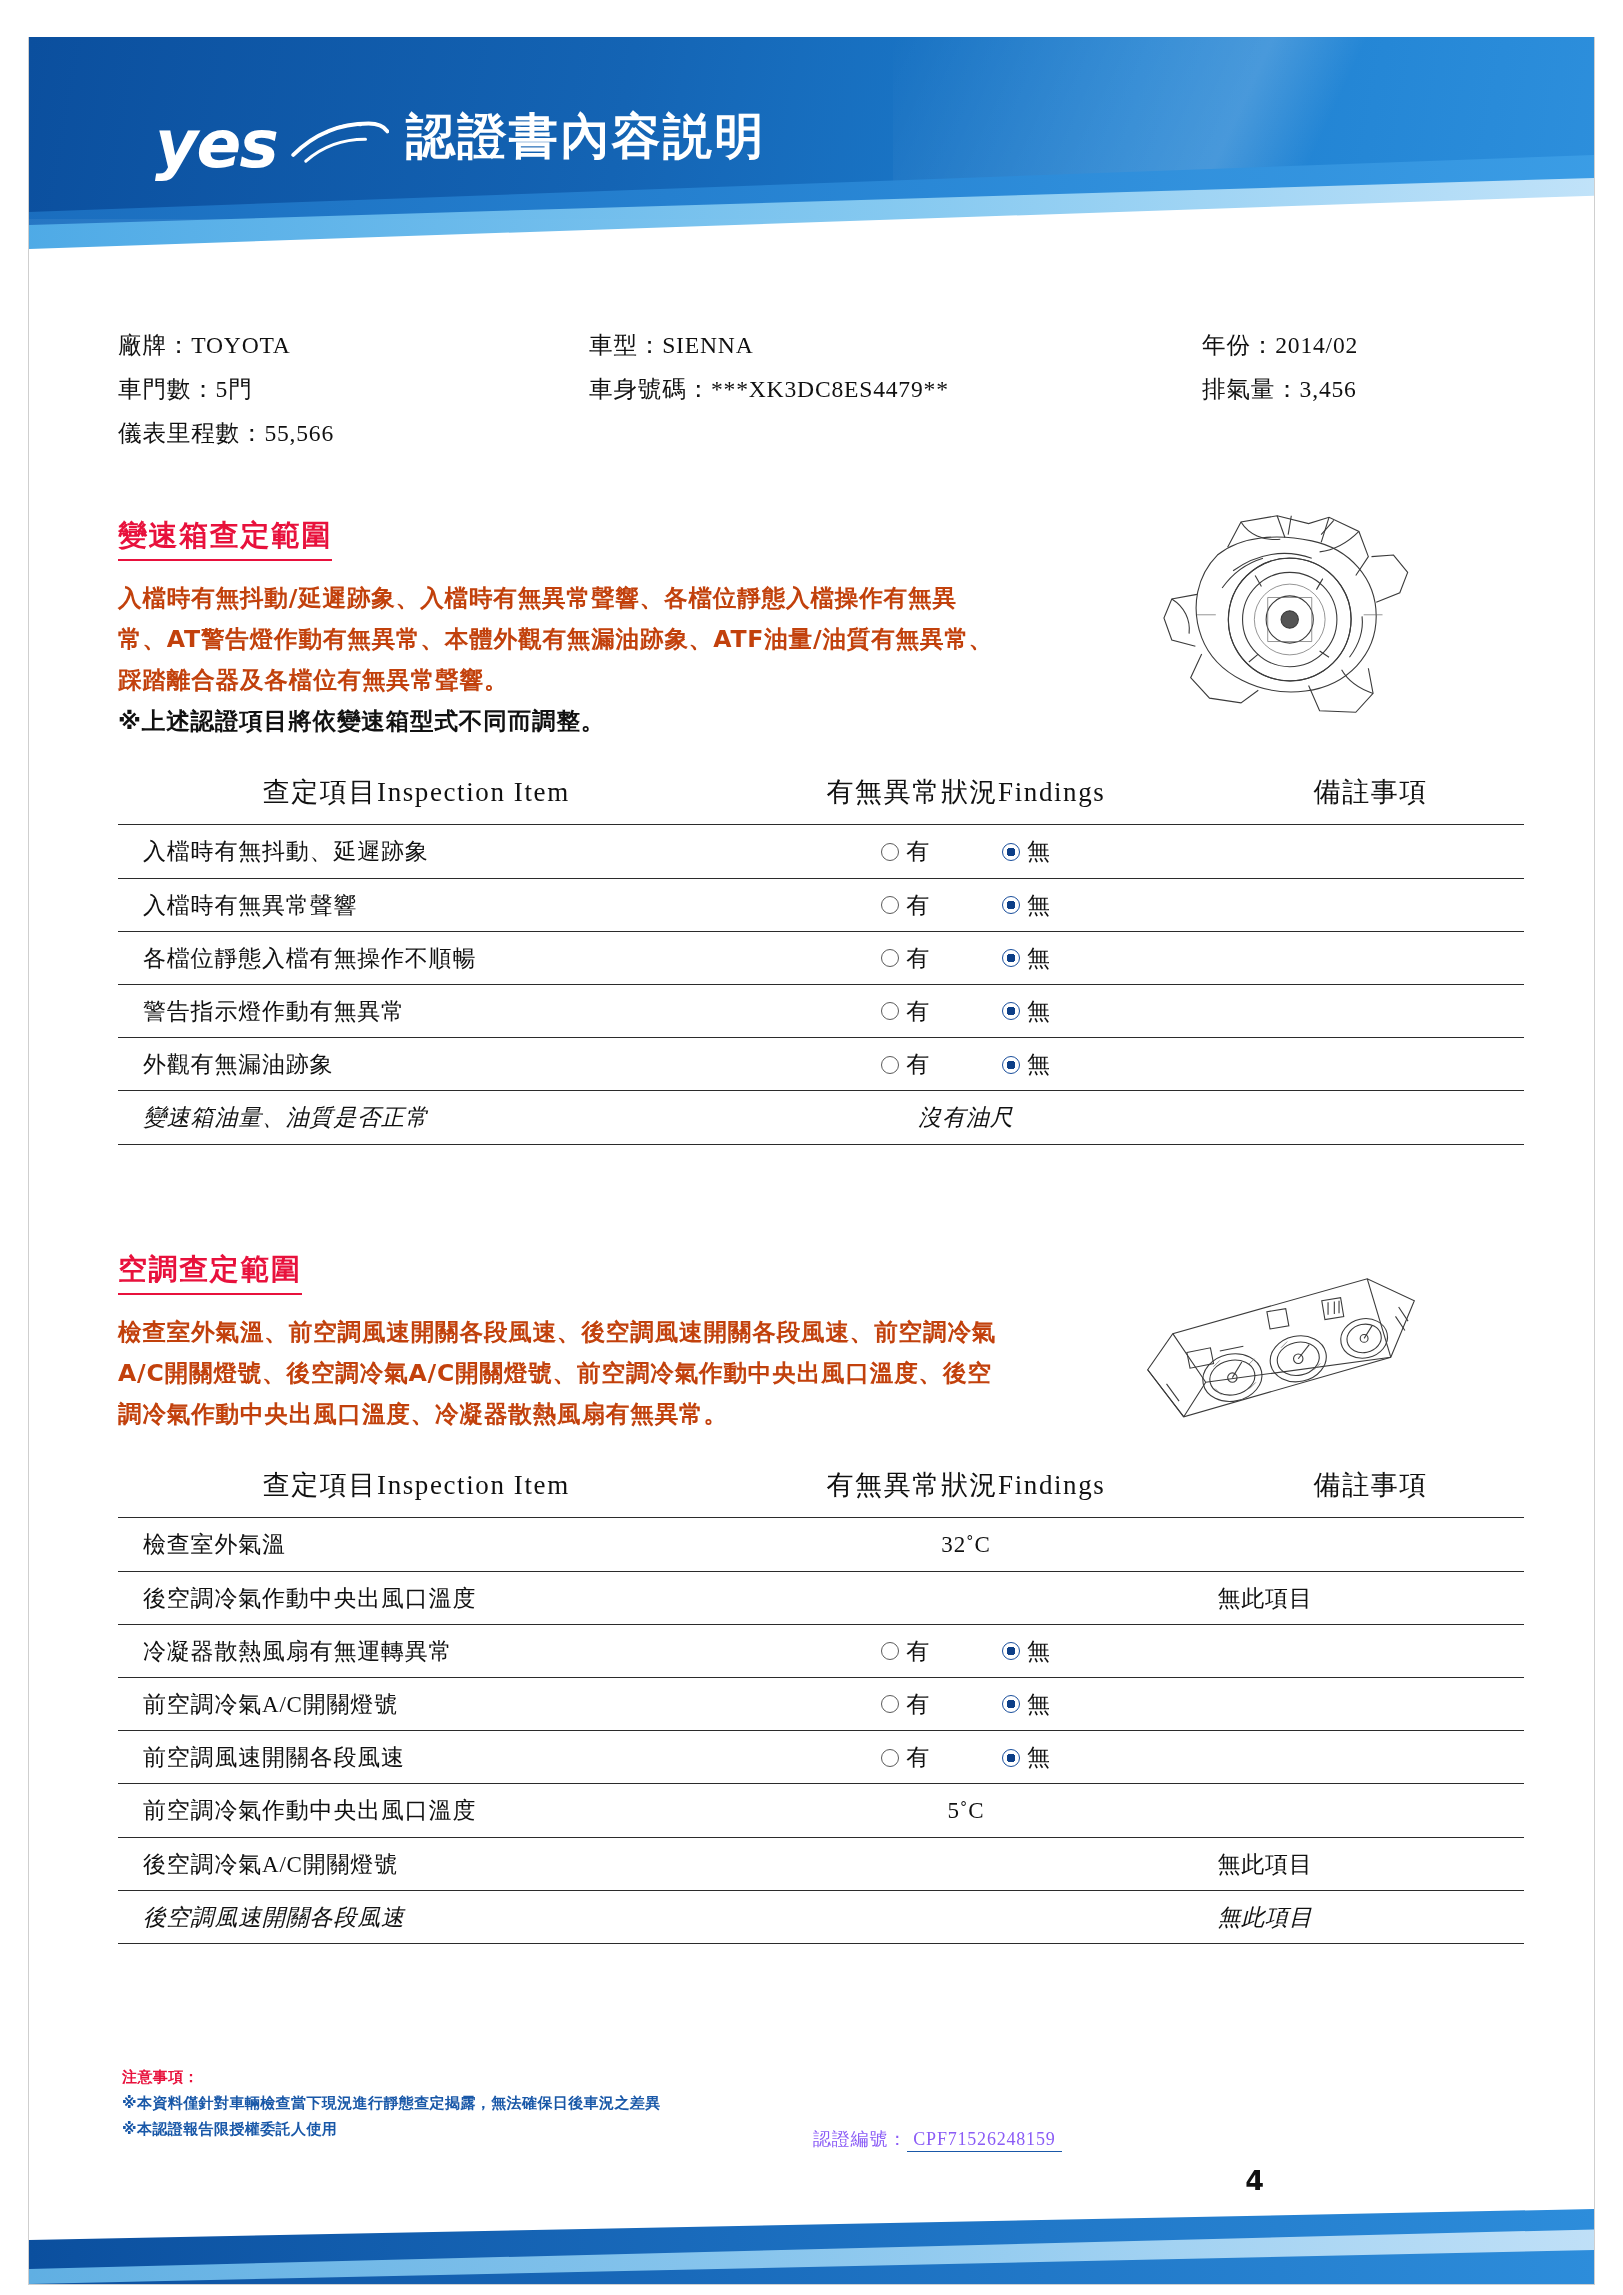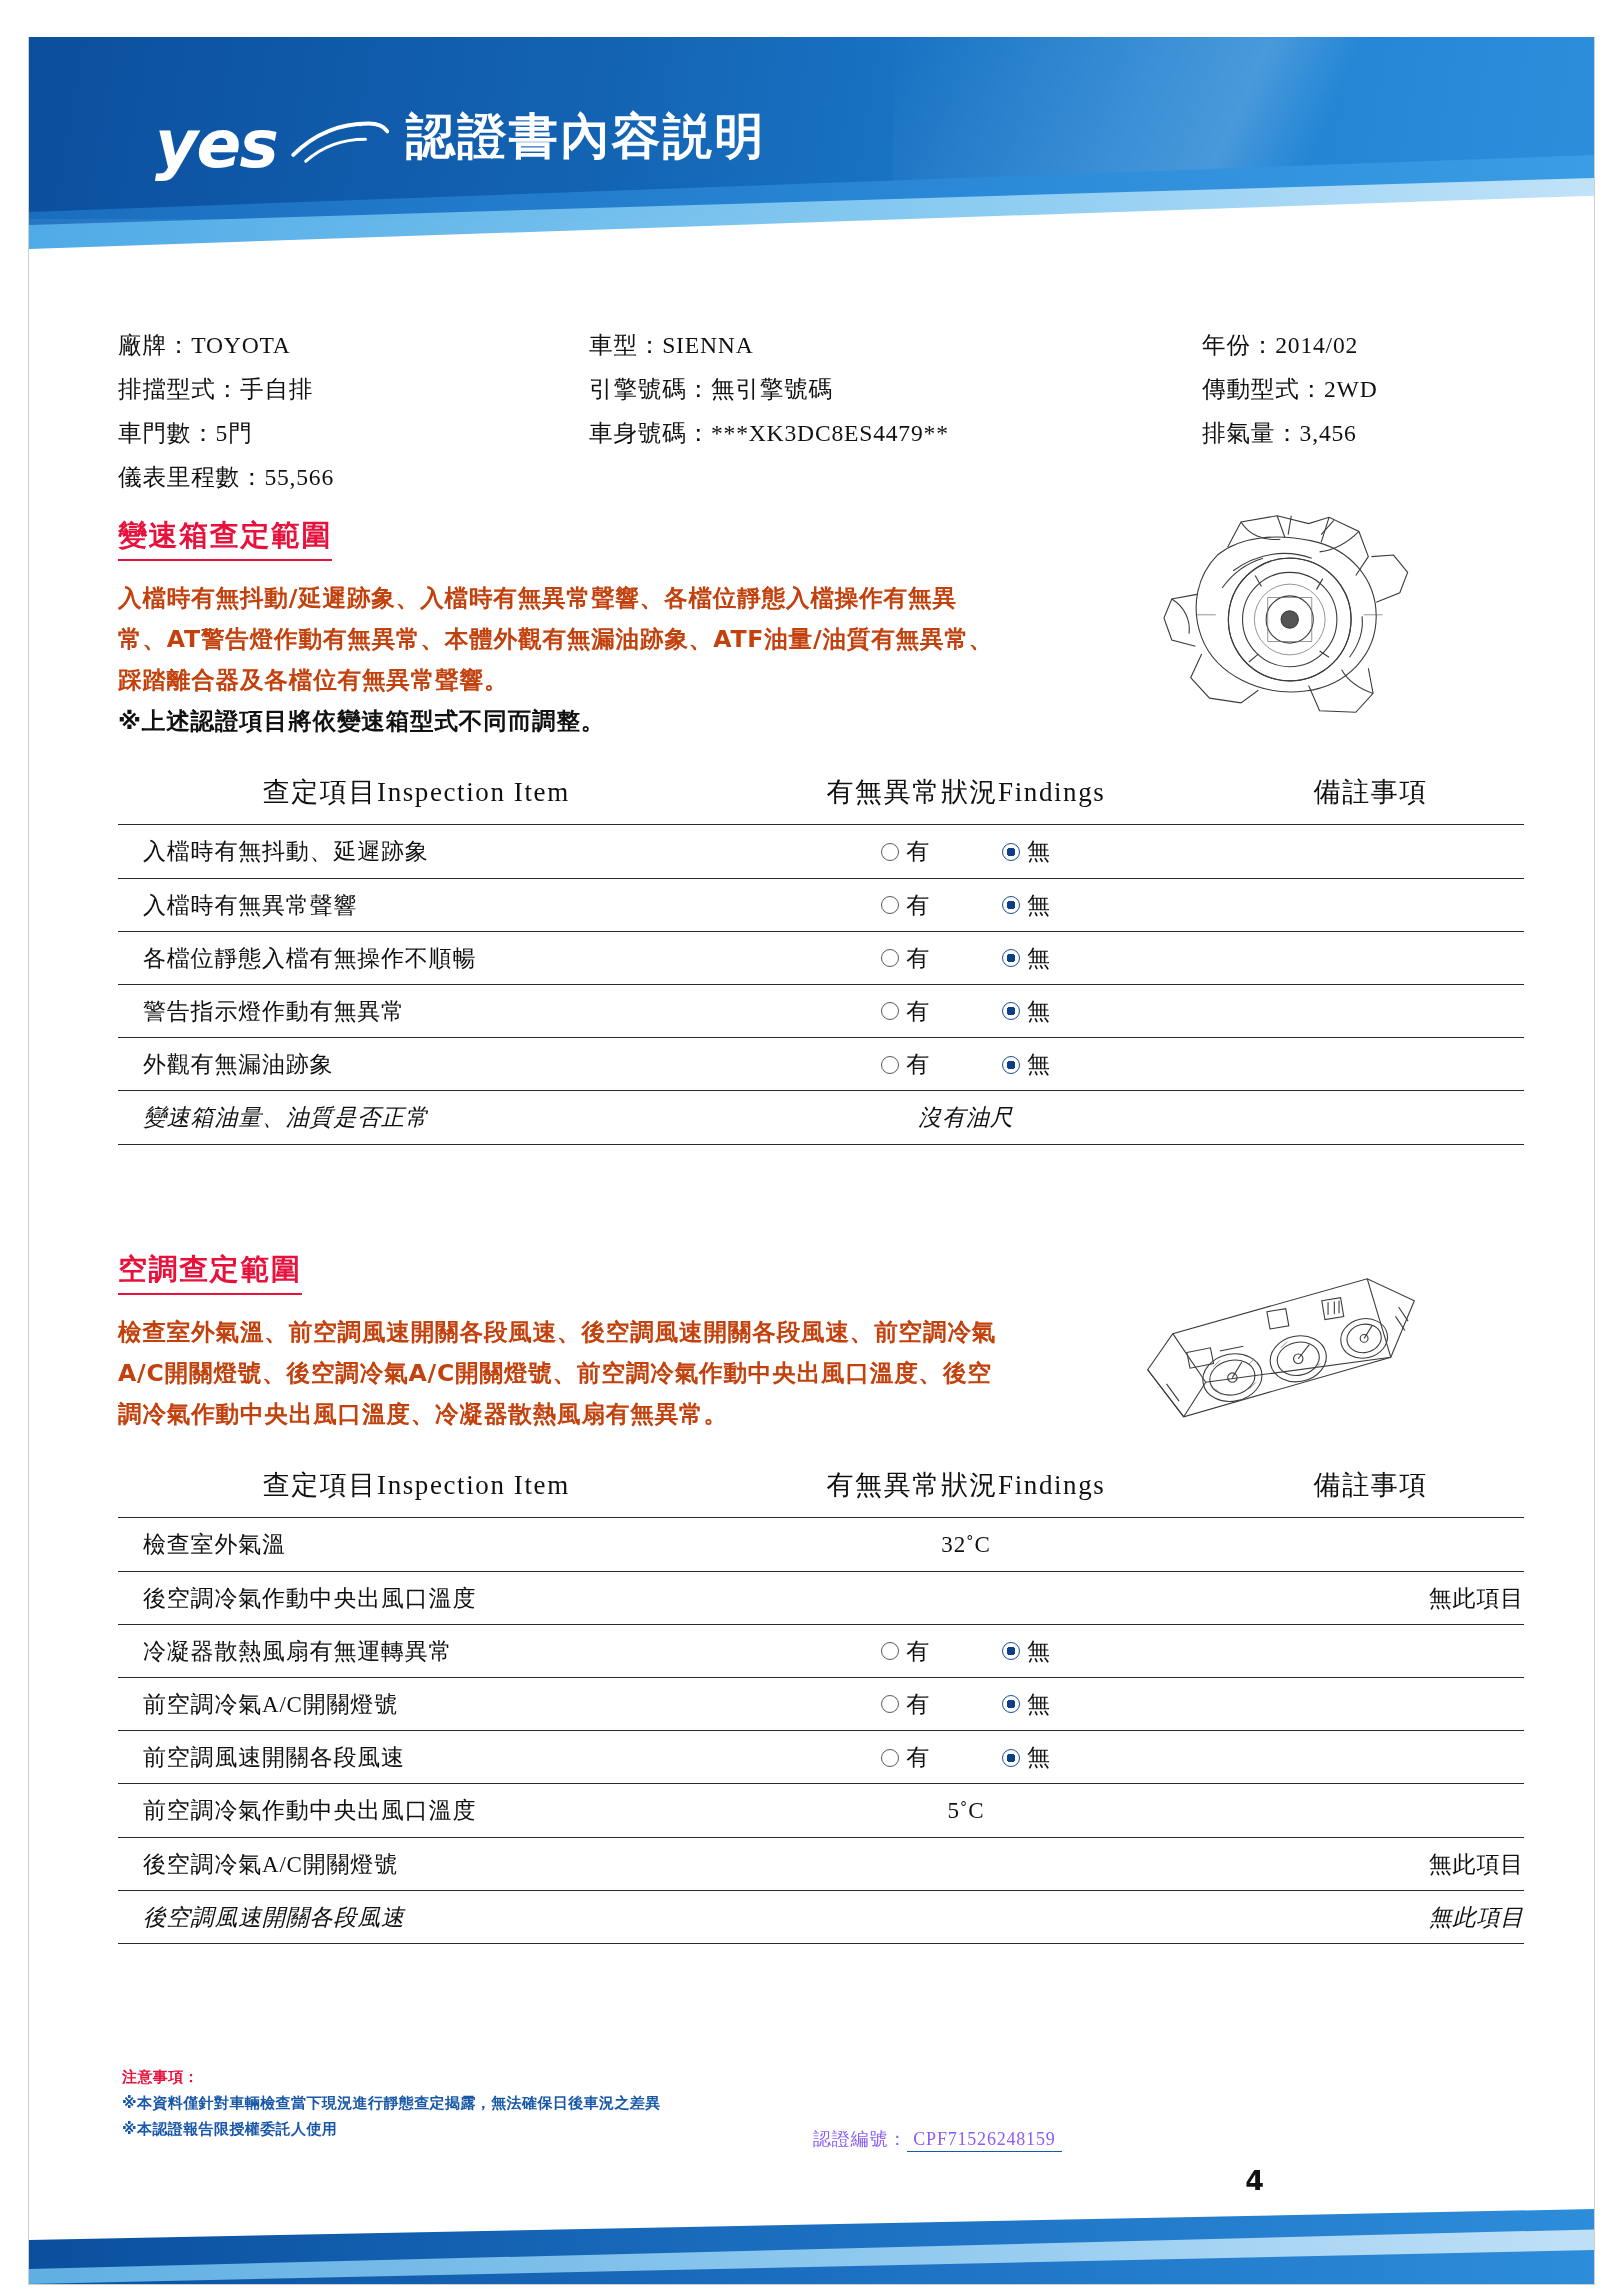--- a/index.html
+++ b/index.html
@@ -178,21 +178,21 @@
     border-top: 1.6px solid #2b2b2b;
     font-size: 23px;
     letter-spacing: 0.8px;
     padding: 11px 0 10.2px 0;
     color: #111;
     height: 31px;
   }
   .tbl tr:last-child td { border-bottom: 1.6px solid #2b2b2b; font-style: italic; }
   .td-item { padding-left: 25px !important; }
   .td-find { text-align: center; }
-  .td-note { text-align: right; }
+  .td-note { text-align: left; }
 
   .radios { display: flex; justify-content: center; gap: 72px; }
   .radio { display: inline-flex; align-items: center; gap: 7px; font-size: 23px; }
   .dot {
     display: inline-block;
     width: 18px; height: 18px;
     border-radius: 50%;
     border: 1.6px solid #5b5b5b;
     box-sizing: border-box;
     background: #fff;
@@ -278,25 +278,20 @@
     </div>
 
     <div class="hdr-title">認證書內容説明</div>
   </div>
 
   <div class="vehicle-info">
     <div class="vi-row">
       <div class="vi-c1"><span>廠牌</span>：<span>TOYOTA</span></div>
       <div class="vi-c2"><span>車型</span>：<span>SIENNA</span></div>
       <div class="vi-c3"><span>年份</span>：<span>2014/02</span></div>
-    </div>
-    <div class="vi-row">
-      <div class="vi-c1"><span>排擋型式</span>：<span>手自排</span></div>
-      <div class="vi-c2"><span>引擎號碼</span>：<span>無引擎號碼</span></div>
-      <div class="vi-c3"><span>傳動型式</span>：<span>2WD</span></div>
     </div>
     <div class="vi-row">
       <div class="vi-c1"><span>車門數</span>：<span>5門</span></div>
       <div class="vi-c2"><span>車身號碼</span>：<span>***XK3DC8ES4479**</span></div>
       <div class="vi-c3"><span>排氣量</span>：<span>3,456</span></div>
     </div>
     <div class="vi-row">
       <div class="vi-c1"><span>儀表里程數</span>：<span>55,566</span></div>
     </div>
   </div>

